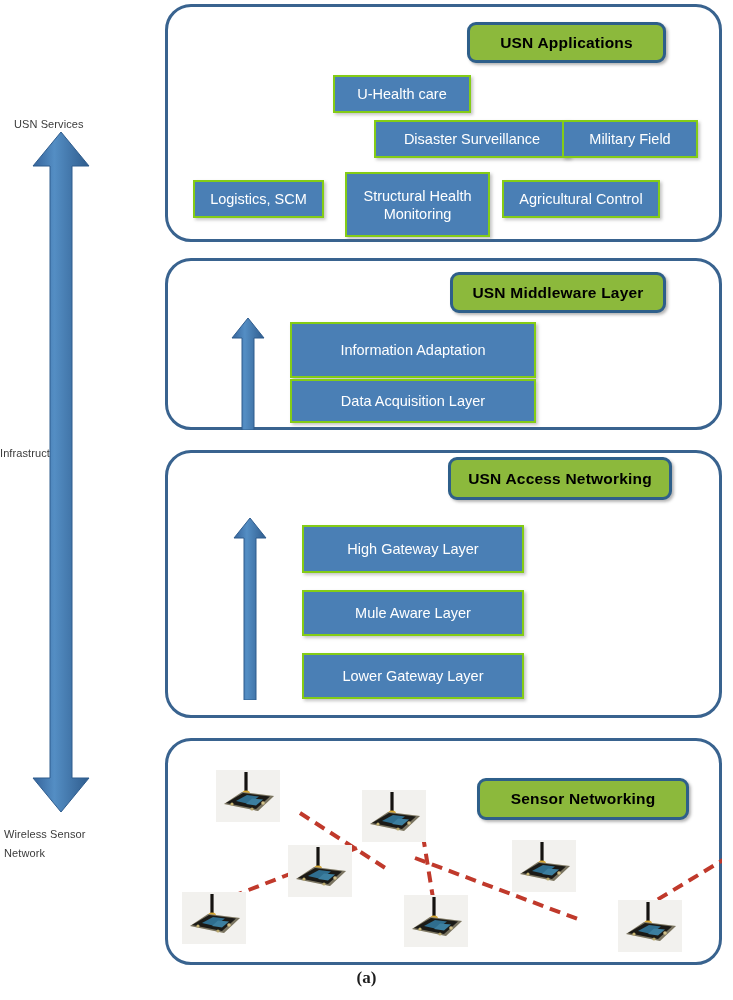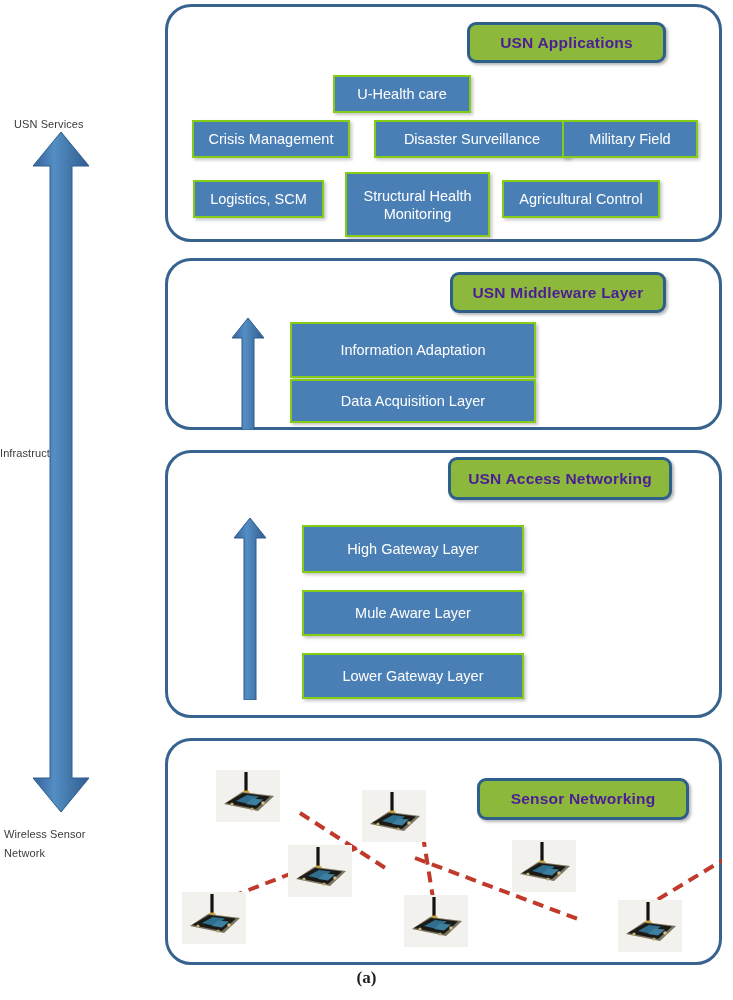--- a/index.html
+++ b/index.html
@@ -30,21 +30,21 @@
   #panel-applications{left:165px;top:4px;width:557px;height:238px;}
   #panel-middleware  {left:165px;top:258px;width:557px;height:172px;}
   #panel-access      {left:165px;top:450px;width:557px;height:268px;}
   #panel-sensor      {left:165px;top:738px;width:557px;height:227px;}
 
   
   .chip-green{
     position:absolute;background:#8cb93c;border:3px solid #2e5f8a;
     border-radius:9px;box-sizing:border-box;
     display:flex;align-items:center;justify-content:center;
-    color:#4c1d95;font-weight:bold;font-size:15.5px;letter-spacing:.2px;
+    color:#000000;font-weight:bold;font-size:15.5px;letter-spacing:.2px;
     box-shadow:2px 2px 3px rgba(90,90,90,.45);
     text-align:center;
   }
 
   
   .box-blue{
     position:absolute;background:#4a7fb5;border:2px solid #84cc16;
     box-sizing:border-box;display:flex;align-items:center;justify-content:center;
     color:#ffffff;font-size:14.5px;line-height:18px;text-align:center;
     box-shadow:2px 2px 3px rgba(110,110,110,.4);
@@ -89,21 +89,20 @@
     </defs>
     <polygon points="31,0 59,34 42,34 42,646 59,646 31,680 3,646 20,646 20,34 3,34" fill="url(#gArrow)" stroke="#2f5c8d" stroke-width="1"></polygon>
   </svg>
 
   <div class="panel" id="panel-applications"></div>
 
   <div class="chip-green" style="left:467px;top:22px;width:199px;height:41px;">USN Applications</div>
 
   <div class="box-blue" style="left:333px;top:75px;width:138px;height:38px;">U-Health care</div>
 
-  <div class="box-blue" style="left:192px;top:120px;width:158px;height:38px;">Crisis Management</div>
 
   <div class="box-blue" style="left:374px;top:120px;width:196px;height:38px;">Disaster Surveillance</div>
 
   <div class="box-blue" style="left:562px;top:120px;width:136px;height:38px;">Military Field</div>
 
   <div class="box-blue" style="left:193px;top:180px;width:131px;height:38px;">Logistics, SCM</div>
 
   <div class="box-blue" style="left:345px;top:172px;width:145px;height:65px;">Structural Health Monitoring</div>
 
   <div class="box-blue" style="left:502px;top:180px;width:158px;height:38px;">Agricultural Control</div>

